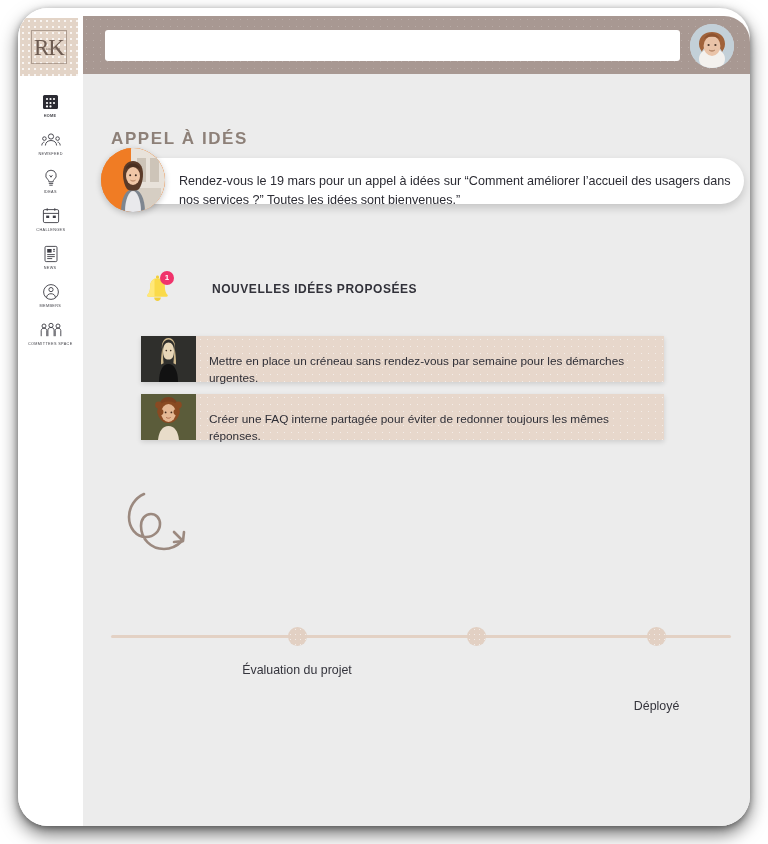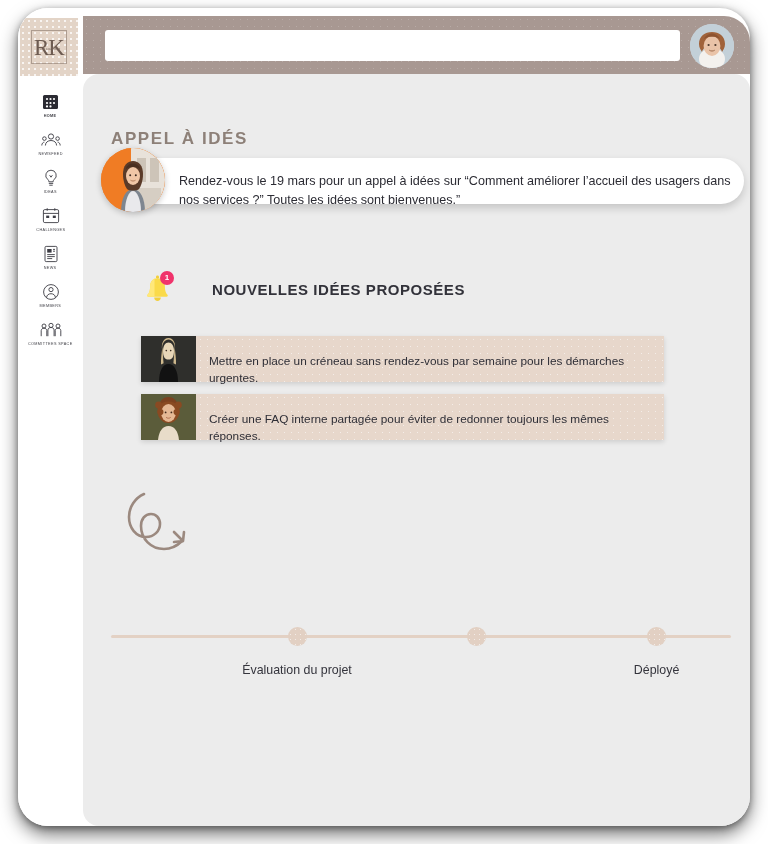--- a/index.html
+++ b/index.html
@@ -157,21 +157,20 @@
 
   
   #content {
     position: absolute;
     left: 65px;
     top: 66px;
     right: 0;
     bottom: 0;
     background: #ececec;
     overflow: hidden;
-    border-radius: 16px;
   }
 
   #page-title {
     position: absolute;
     left: 28px;
     top: 44px;
     font-size: 17px;
     letter-spacing: 1.6px;
     color: #8d8078;
   }
@@ -236,21 +235,21 @@
     color: #ffffff;
     font-size: 8px;
     font-weight: bold;
     display: flex;
     align-items: center;
     justify-content: center;
     line-height: 1;
   }
   #new-ideas-label {
     margin-left: 20px;
-    font-size: 15px;
+    font-size: 12px;
     font-weight: bold;
     letter-spacing: 0.55px;
     color: #32323a;
     padding-left: 19px;
   }
 
   
   .idea-card {
     position: absolute;
     left: 58px;
@@ -550,20 +549,20 @@
 
       <div class="timeline-node" style="left:30%;">
         <span class="timeline-dot"></span>
         <span class="timeline-label">Évaluation du projet</span>
       </div>
 
       <div class="timeline-node" style="left:59%;">
         <span class="timeline-dot"></span>
       </div>
 
-      <div class="timeline-node" style="left:88%;">
+      <div class="timeline-node" style="left:88%;gap:36px;">
         <span class="timeline-dot"></span>
         <span class="timeline-label">Déployé</span>
       </div>
     </div>
 
   </main>
 </div>
 
 </body></html>

